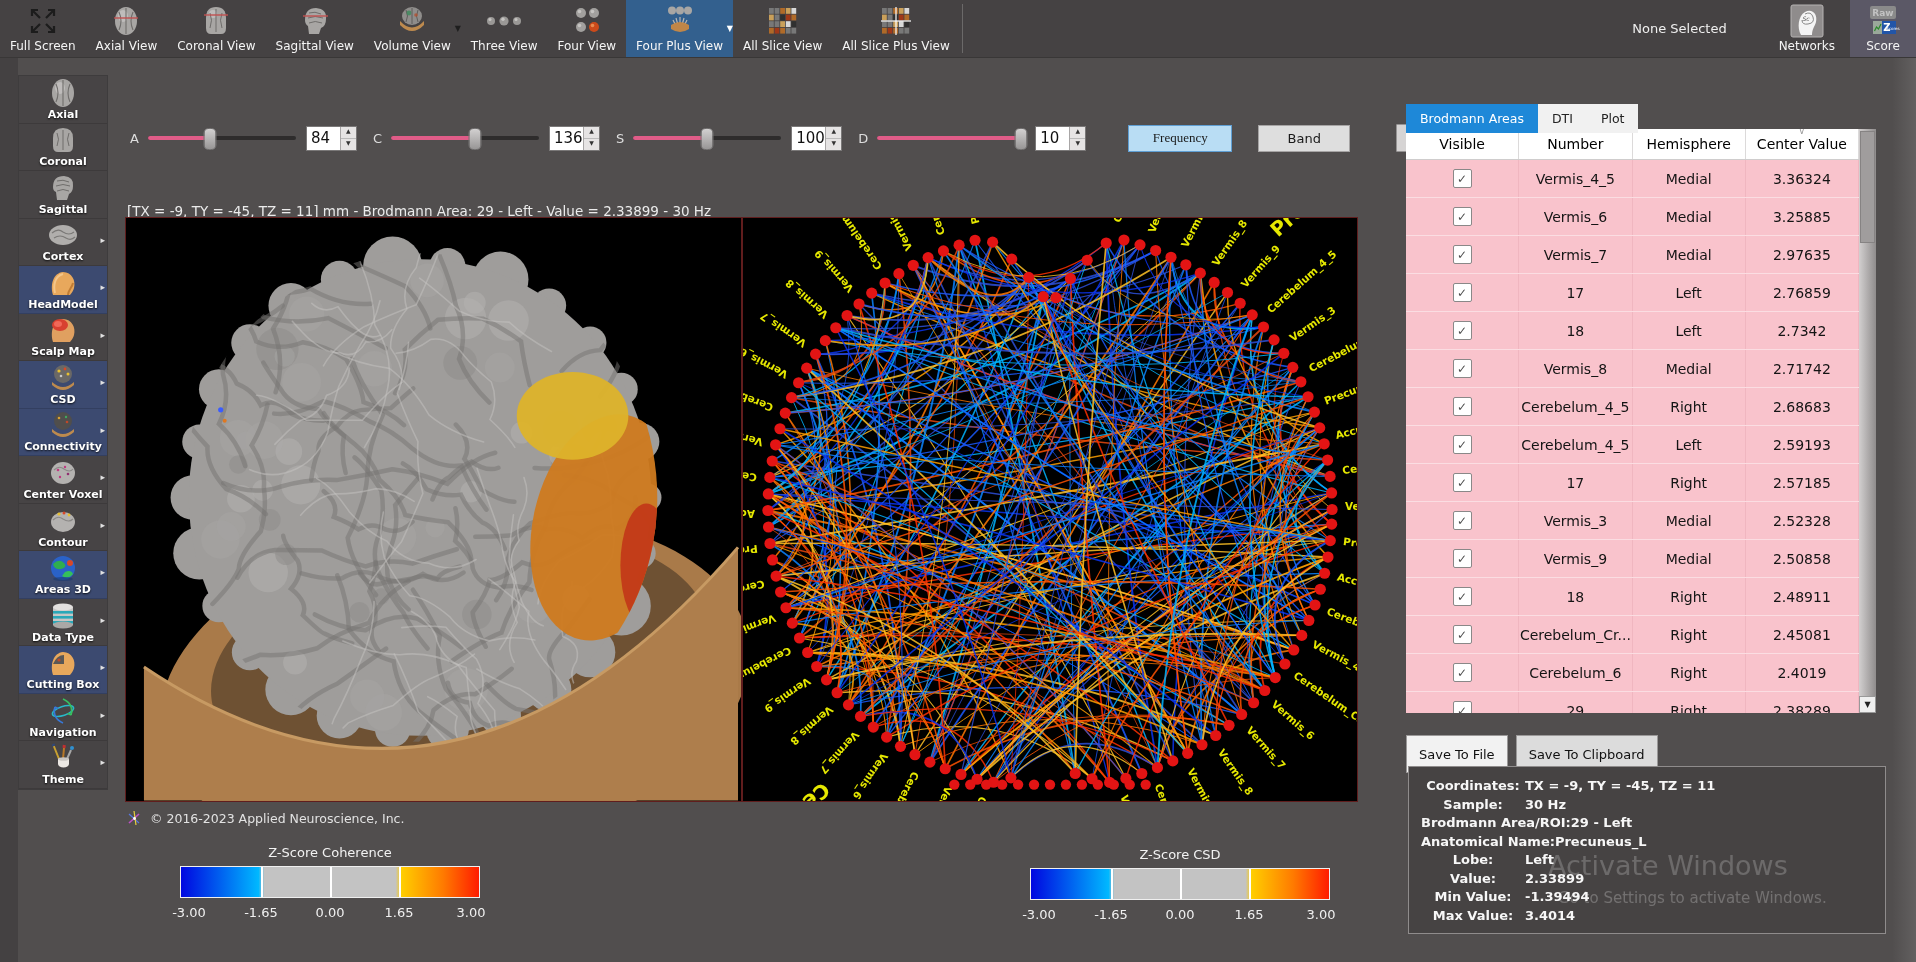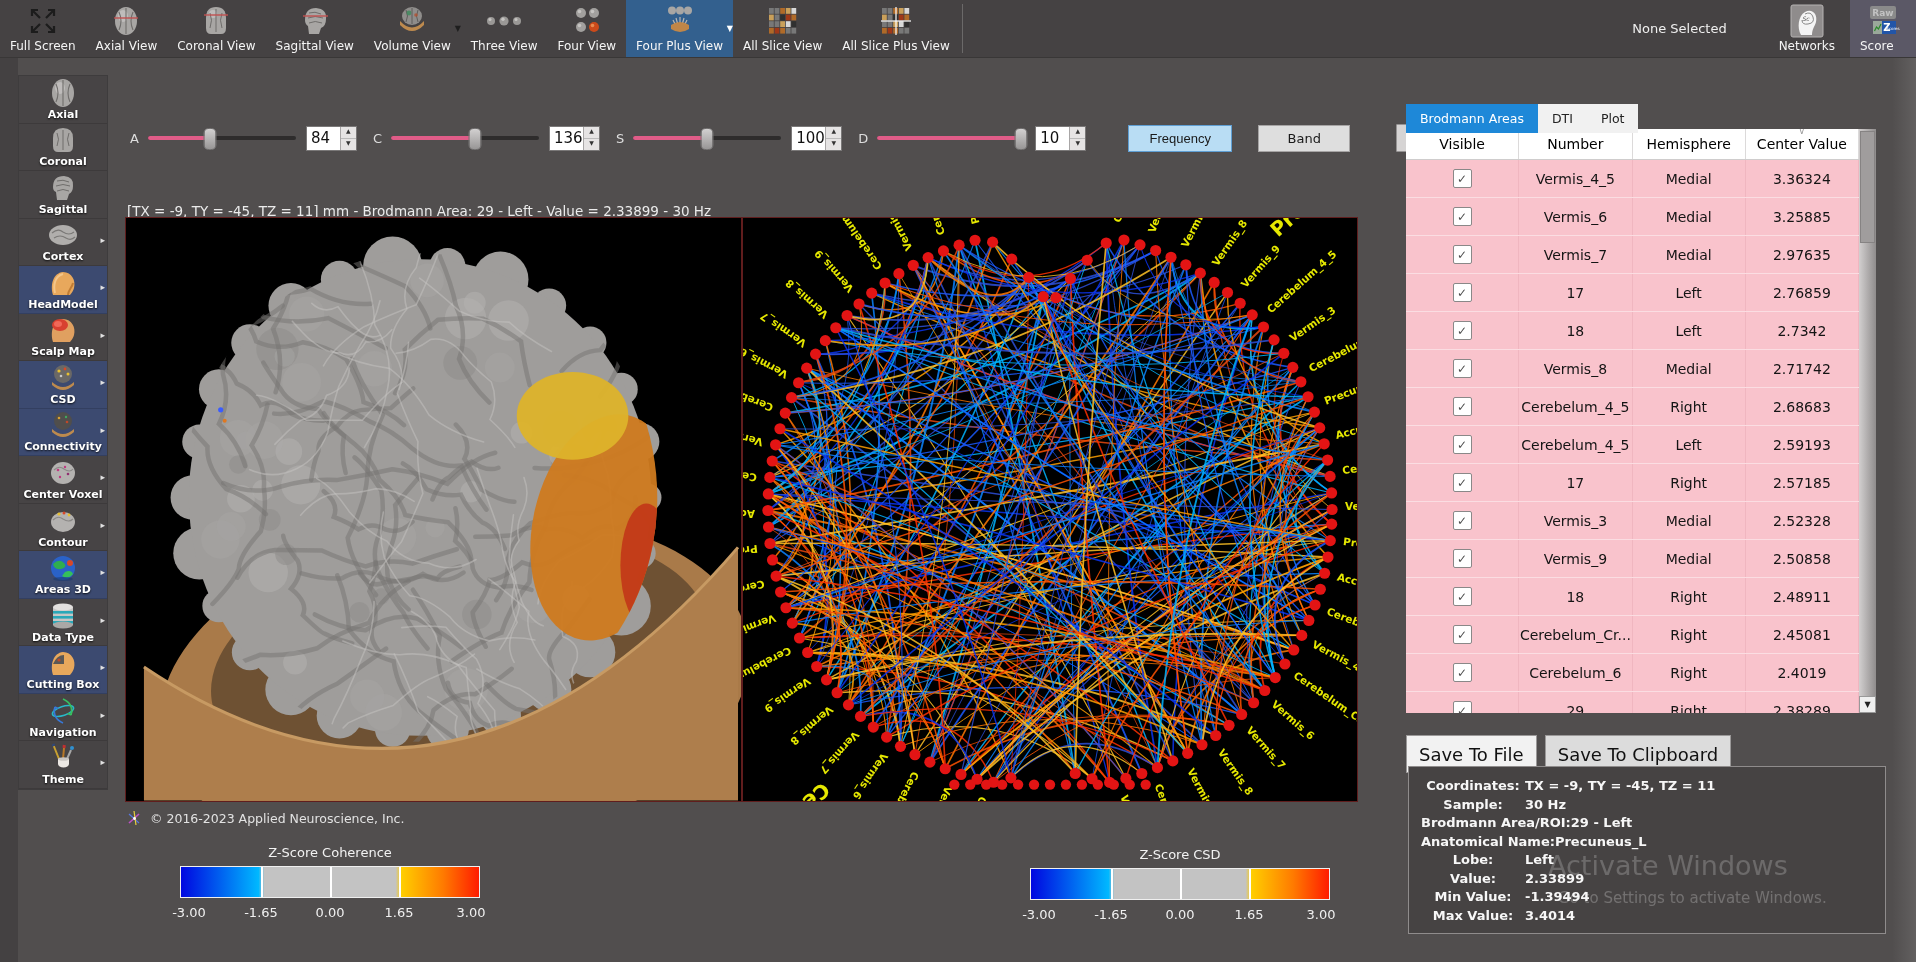--- a/index.html
+++ b/index.html
@@ -15,21 +15,21 @@
   .titem{display:flex;flex-direction:column;align-items:center;justify-content:flex-end;
     padding:3px 10px 4px;position:relative;cursor:default;}
   .titem.sel{background:#33608e;}
   .ticon{height:36px;display:flex;align-items:center;justify-content:center;}
   .tlabel{font-size:12px;color:#f5f5f5;white-space:nowrap;line-height:14px;}
   .caret{position:absolute;right:0px;top:24px;font-size:8px;color:#1e1e1e;}
   .titem.sel .caret{color:#ffffff;}
   .tsep{width:1px;background:#6b6969;margin:4px 2px;}
   .tb-right{position:absolute;right:0;top:0;height:57px;display:flex;align-items:center;}
   .none-sel{font-size:13px;color:#efefef;margin-right:42px;}
-  .tb-group{display:flex;flex-direction:column;justify-content:flex-end;
+  .tb-group{display:flex;flex-direction:column;align-items:center;justify-content:flex-end;
     height:57px;padding:2px 10px 4px;box-sizing:border-box;}
   .tb-group .tlabel{font-size:12px;}
   .score-block{background:#5b5866;width:66px;}
   
   .sidebar{position:absolute;left:18px;top:75px;width:90px;height:715px;background:#474445;
     border:1px solid #3e3c3d;display:flex;flex-direction:column;box-sizing:border-box;}
   .sitem{flex:1;display:flex;flex-direction:column;align-items:center;justify-content:center;
     position:relative;border-bottom:1px solid rgba(0,0,0,0.14);cursor:default;}
   .sitem.sel{background:#3c4a70;}
   .slabel{font-size:11px;font-weight:bold;color:#ffffff;text-shadow:0 1px 2px rgba(0,0,0,.85);
@@ -45,21 +45,21 @@
   .thumb{position:absolute;top:-8px;width:11px;height:20px;background:linear-gradient(#d2d0d0,#989696);
     border:1px solid #767474;border-radius:5px;transform:translateX(-50%);}
   .spin{display:flex;height:23px;border:1px solid #7a7878;background:#fff;align-items:stretch;}
   .spin input{width:29px;border:none;outline:none;font-size:15px;padding:0 0 0 4px;
     font-family:inherit;color:#111;}
   .sparrows{width:15px;border-left:1px solid #a8a6a6;display:flex;flex-direction:column;}
   .sparrows div{flex:1;font-size:6px;line-height:8px;color:#333;background:#e6e4e4;
     text-align:center;cursor:default;}
   .sparrows div:first-child{border-bottom:1px solid #bbb;}
   .btn-freq{width:104px;height:27px;background:#b9ddf4;border:1px solid #5f9fd4;color:#1a1a1a;
-    font-size:13px;font-family:Liberation Sans, sans-serif;margin-left:26px;}
+    font-size:13px;font-family:Liberation Serif, serif;margin-left:26px;}
   .btn-band{width:92px;height:27px;background:#dedede;border:1px solid #a6a4a4;color:#1a1a1a;
     font-size:13px;font-family:inherit;margin-left:26px;}
   .navgrp{display:flex;align-items:center;margin-left:46px;}
   .nbtn{width:27px;height:26px;background:#d6d4d4;border:1px solid #969494;color:#555;
     font-size:14px;display:flex;align-items:center;justify-content:center;margin-right:7px;
     border-radius:1px;cursor:default;}
   .nav-input{width:60px;height:24px;border:1px solid #888;background:#fff;color:#111;
     font-size:13px;padding-left:6px;font-family:inherit;margin-right:8px;}
   .nav-unit{font-size:13px;color:#e6e6e6;margin-right:9px;}
   
@@ -100,21 +100,21 @@
   .cbx{width:17px;height:17px;background:#fff;border:1px solid #8a8888;border-radius:2px;
     display:flex;align-items:center;justify-content:center;font-size:12px;color:#4f4f4f;cursor:default;}
   .vscroll{position:absolute;left:1859px;top:129px;width:17px;height:584px;
     background:linear-gradient(to right,#d2cfcf,#8f8c8c);}
   .vthumb{position:absolute;left:1px;right:1px;top:2px;height:110px;background:#a09d9d;
     border:1px solid #868383;}
   .vbtn{position:absolute;left:0;right:0;bottom:0;height:17px;background:#efefef;
     border:1px solid #999;box-sizing:border-box;font-size:8px;color:#222;
     display:flex;align-items:center;justify-content:center;cursor:default;}
   .save-row{position:absolute;left:1406px;top:735px;display:flex;gap:8px;}
-  .sbtn{height:38px;padding:8px 12px;border:1px solid #9b9999;font-size:18px;color:#111;
+  .sbtn{height:38px;padding:8px 12px;border:1px solid #9b9999;font-size:13px;color:#111;
     display:flex;align-items:center;font-family:inherit;cursor:default;}
   .sbtn.b0{background:#f2f2f2;}
   .sbtn.b1{background:#dcdcdc;}
   .infobox{position:absolute;left:1408px;top:766px;width:478px;height:168px;background:#464343;
     border:1px solid #8f8c8c;padding:10px 12px;box-sizing:border-box;}
   .iline{display:flex;font-size:13px;font-weight:bold;color:#f7f7f7;line-height:18.5px;}
   .ilabel{min-width:104px;flex-shrink:0;text-align:center;}
   .ival{white-space:nowrap;}
   .wm1{position:absolute;left:1548px;top:850px;font-size:27px;color:rgba(245,245,245,0.22);z-index:9;pointer-events:none;}
   .wm2{position:absolute;left:1558px;top:889px;font-size:15px;color:rgba(245,245,245,0.26);z-index:9;pointer-events:none;}

